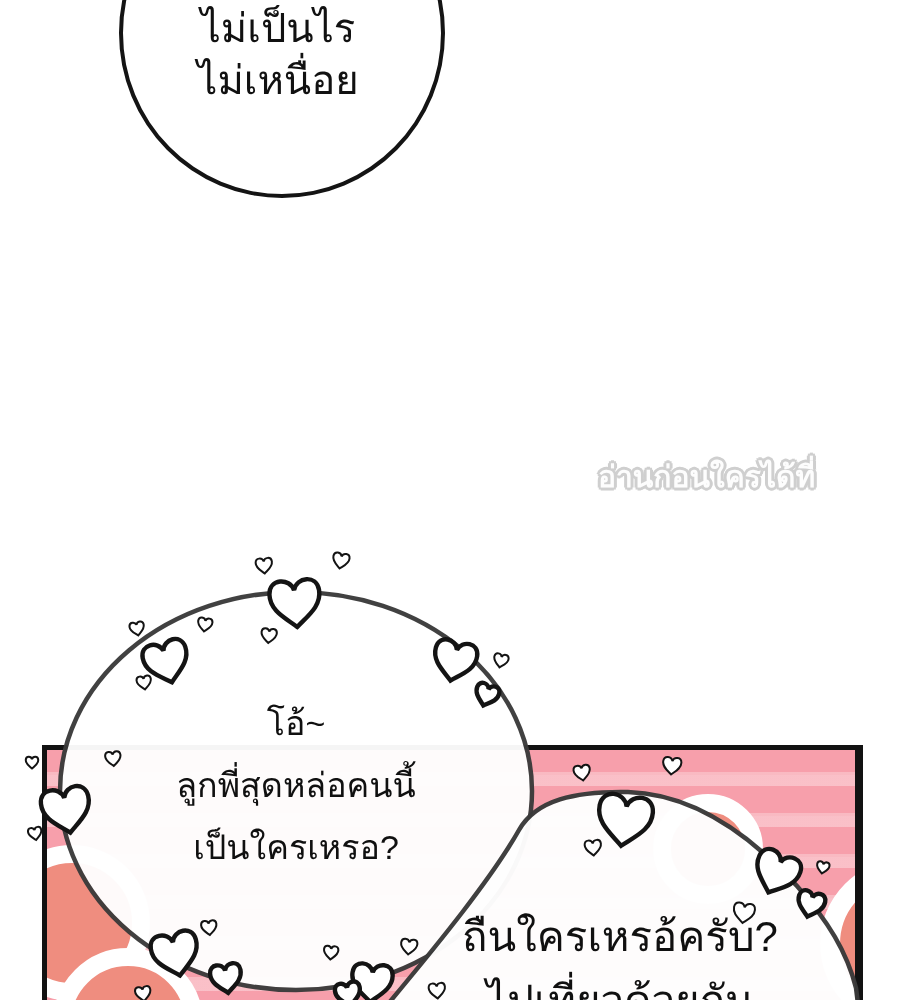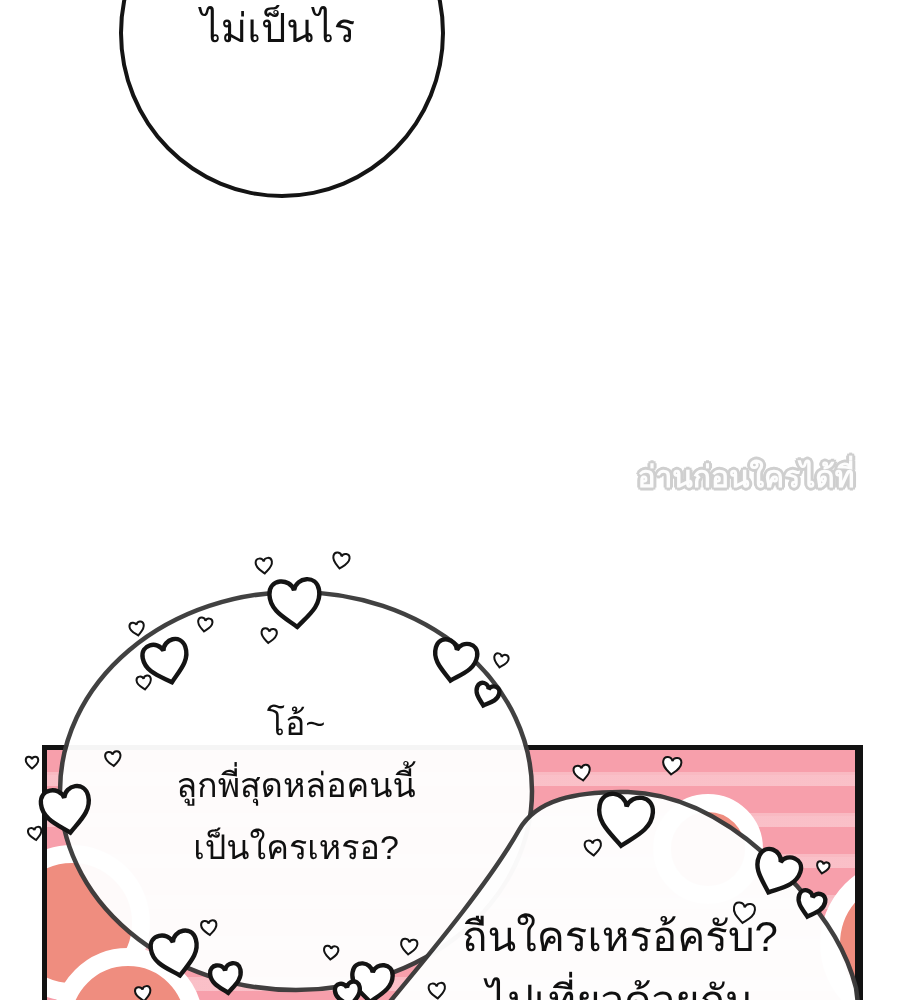--- a/index.html
+++ b/index.html
@@ -7,21 +7,21 @@
   .abs{position:absolute;}
   #stage{position:relative;width:900px;height:1000px;background:#fff;}
 
   
   #top-bubble{left:119px;top:-132px;width:318px;height:322px;border:4px solid #141414;
     border-radius:50%;background:#fff;}
   #top-bubble-text{left:120px;top:2px;width:316px;text-align:center;
     font-size:40px;line-height:52px;color:#111;font-weight:500;}
 
   
-  #watermark{left:598px;top:456px;width:296px;text-align:center;color:#fdfdfd;opacity:.95;
+  #watermark{left:598px;top:456px;width:296px;color:#fdfdfd;opacity:.95;
     font-weight:bold;
     text-shadow:-2px -2px 0 #cdcdcd,2px -2px 0 #cdcdcd,-2px 2px 0 #cdcdcd,2px 2px 0 #cdcdcd,
       0 -3px 0 #cdcdcd,0 3px 0 #cdcdcd,-3px 0 0 #cdcdcd,3px 0 0 #cdcdcd;}
   #watermark .wm1{font-size:30px;line-height:42px;}
   #watermark .wm2{font-size:35px;line-height:38px;letter-spacing:1px;}
 
   
   #panel{left:42px;top:745px;width:821px;height:256px;box-sizing:border-box;
     border:solid #121212;border-width:5px 8px 0 5px;
     background:
@@ -47,20 +47,21 @@
   #right-bubble-text{left:420px;top:905px;width:400px;font-size:42px;line-height:64px;}
 </style>
 </head>
 <body>
 
 <div id="stage">
 
   <div id="top-bubble" class="abs"></div>
   <div id="top-bubble-text" class="abs">
     <div>ไม่เป็นไร</div>
+    <div>ไม่เหนื่อย</div>
   </div>
 
   <div id="watermark" class="abs">
     <div class="wm1">อ่านก่อนใครได้ที่</div>
   </div>
 
   <div id="panel" class="abs">
     <div id="ring-left-1" class="ring"></div>
     <div id="ring-left-2" class="ring"></div>
     <div id="ring-right" class="ring"></div>

